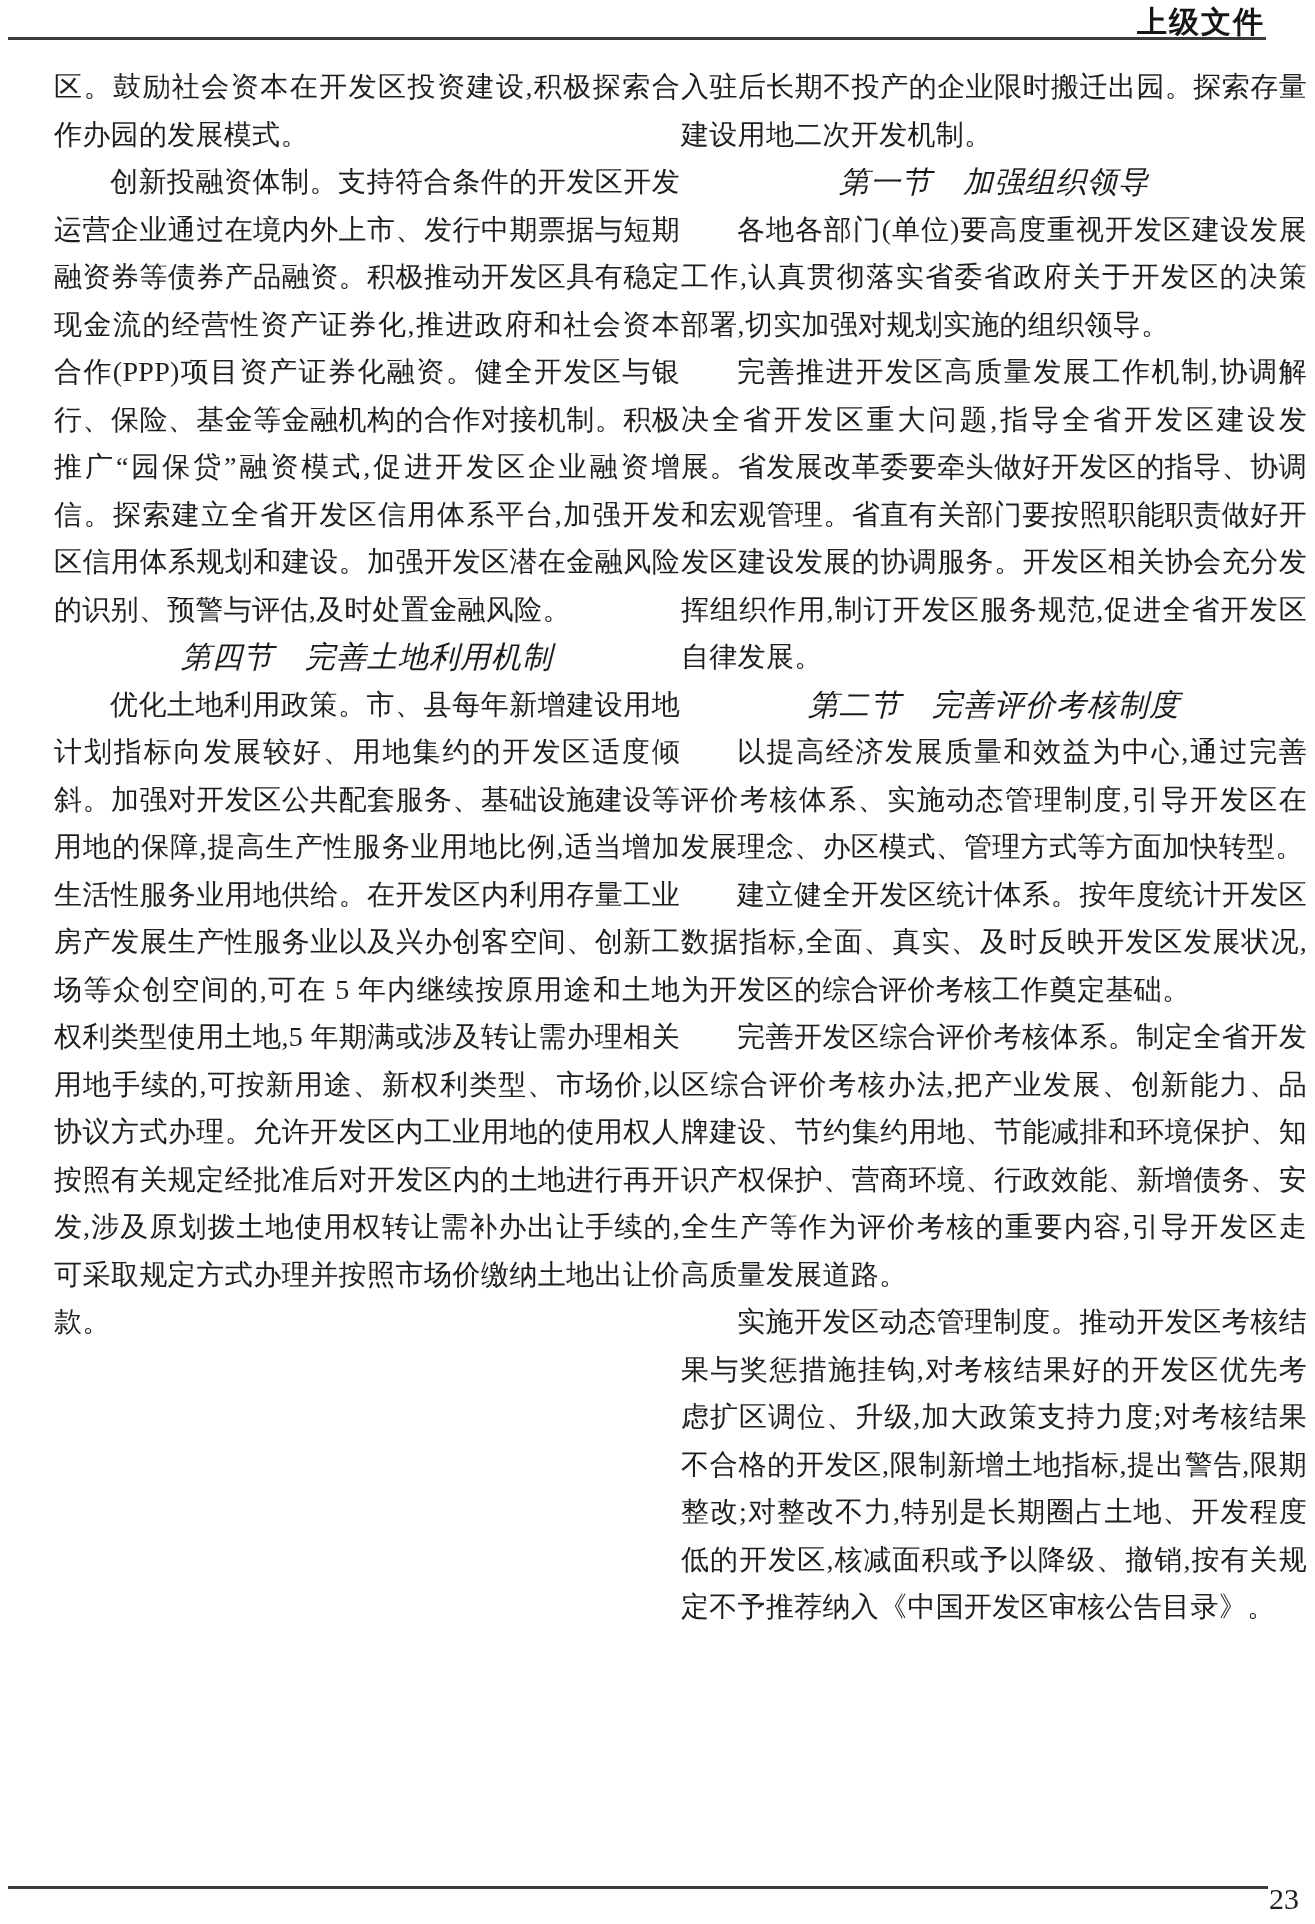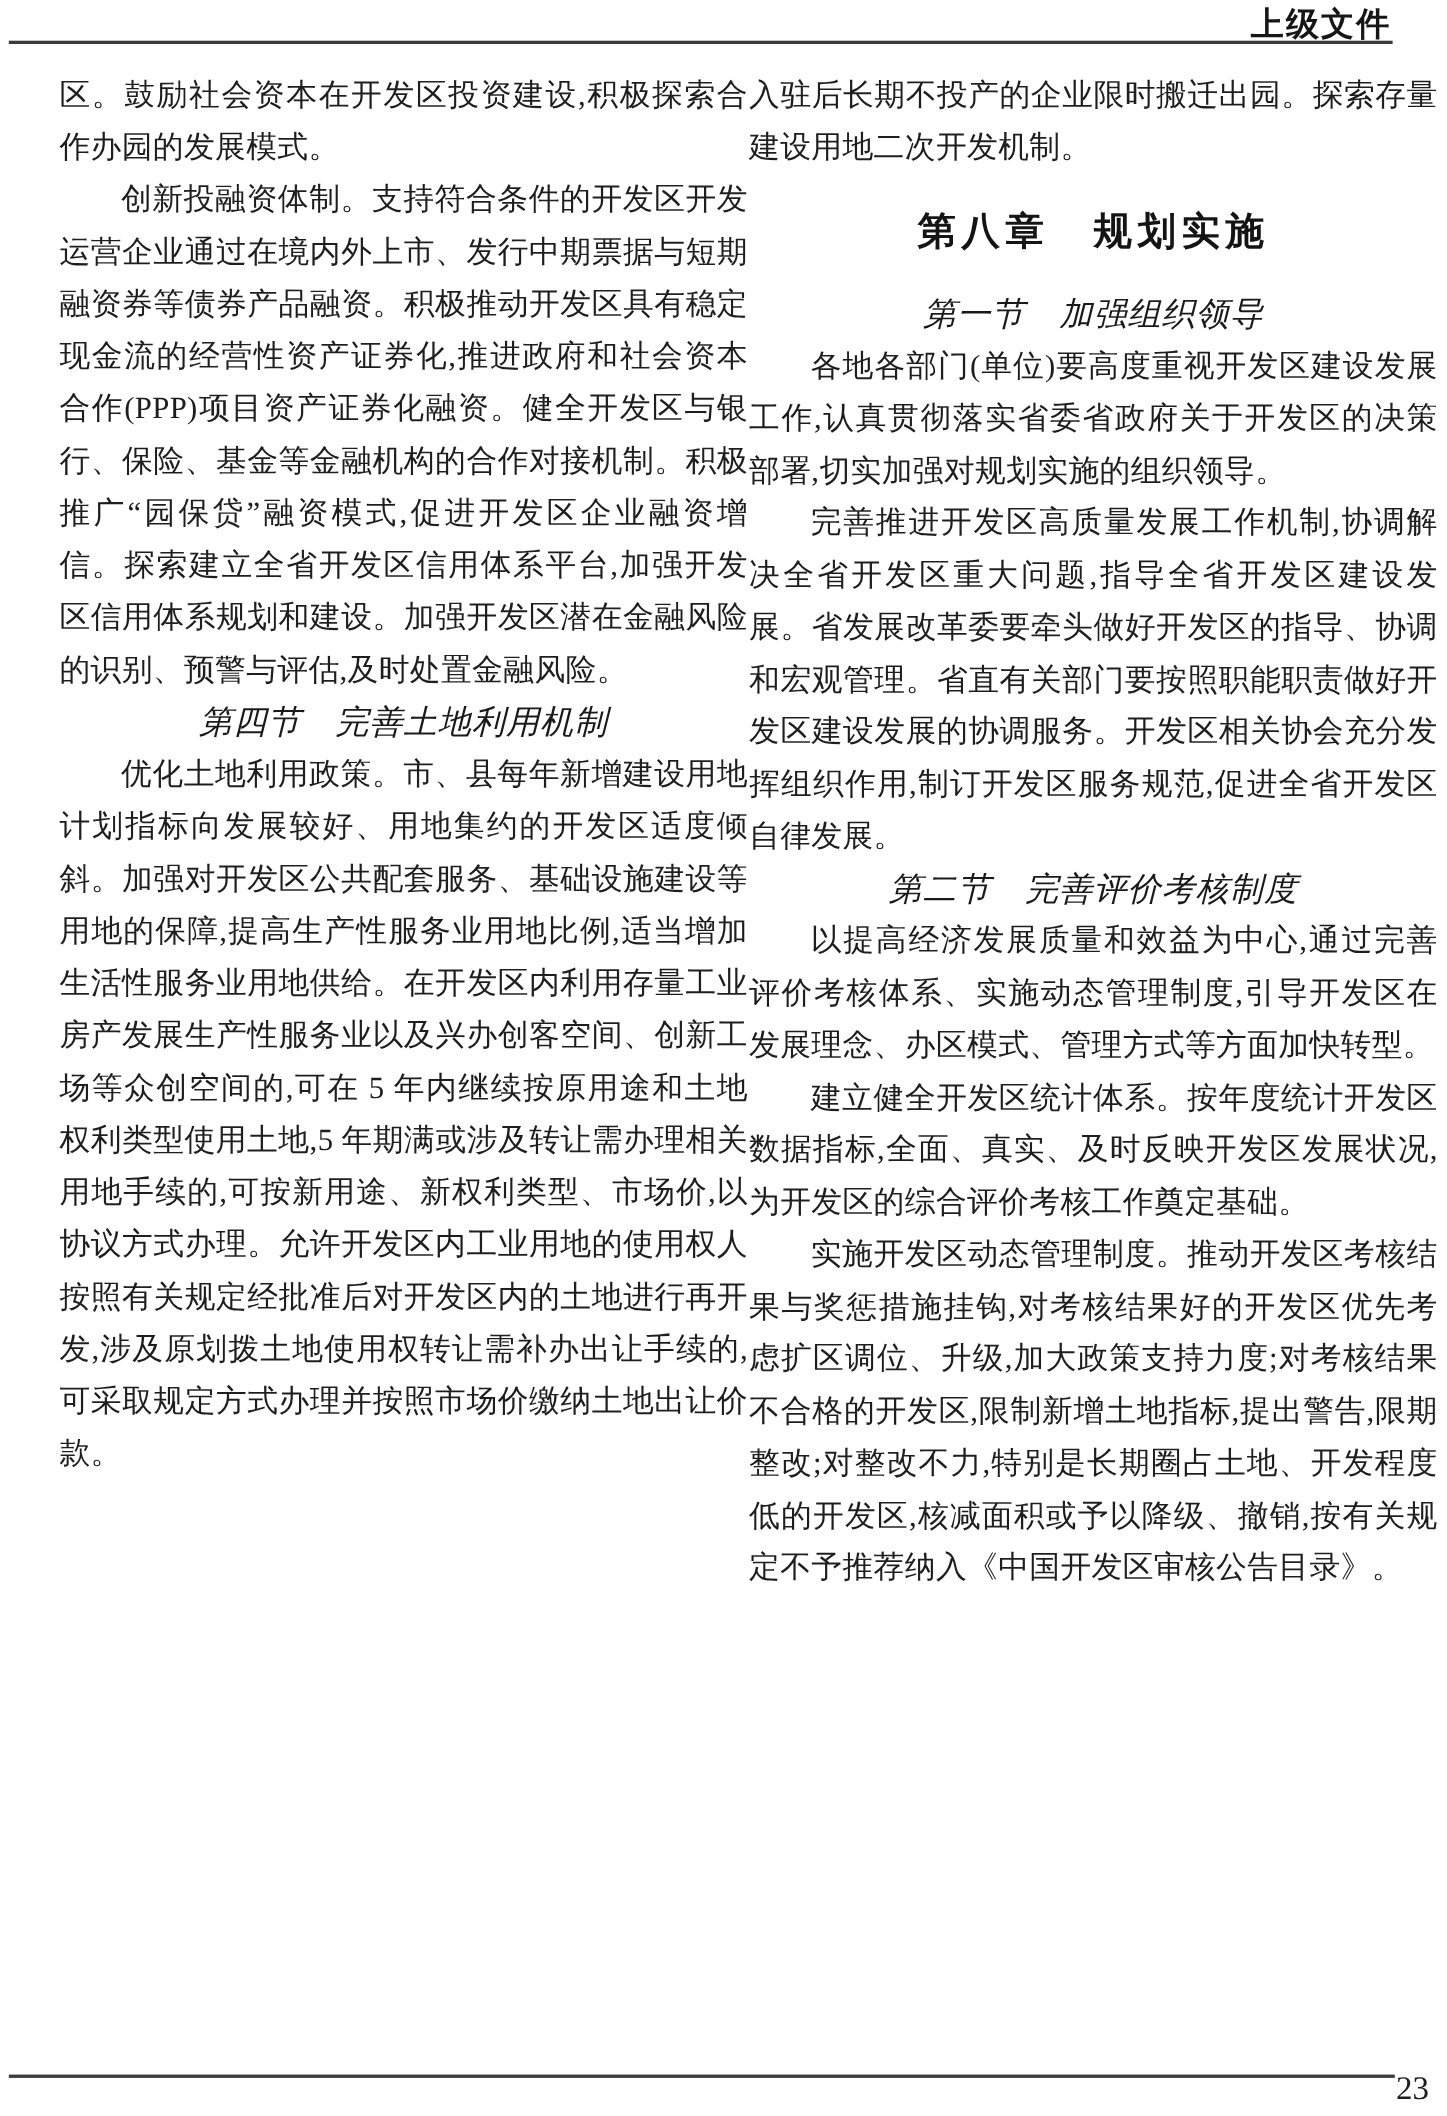--- a/index.html
+++ b/index.html
@@ -47,24 +47,24 @@
 
 <div class="col col-left">
   <p class="para cont">区。鼓励社会资本在开发区投资建设,积极探索合作办园的发展模式。</p>
   <p class="para">创新投融资体制。支持符合条件的开发区开发运营企业通过在境内外上市、发行中期票据与短期融资券等债券产品融资。积极推动开发区具有稳定现金流的经营性资产证券化,推进政府和社会资本合作(PPP)项目资产证券化融资。健全开发区与银行、保险、基金等金融机构的合作对接机制。积极推广“园保贷”融资模式,促进开发区企业融资增信。探索建立全省开发区信用体系平台,加强开发区信用体系规划和建设。加强开发区潜在金融风险的识别、预警与评估,及时处置金融风险。</p>
   <h3 class="section-heading">第四节　完善土地利用机制</h3>
   <p class="para">优化土地利用政策。市、县每年新增建设用地计划指标向发展较好、用地集约的开发区适度倾斜。加强对开发区公共配套服务、基础设施建设等用地的保障,提高生产性服务业用地比例,适当增加生活性服务业用地供给。在开发区内利用存量工业房产发展生产性服务业以及兴办创客空间、创新工场等众创空间的,可在 5 年内继续按原用途和土地权利类型使用土地,5 年期满或涉及转让需办理相关用地手续的,可按新用途、新权利类型、市场价,以协议方式办理。允许开发区内工业用地的使用权人按照有关规定经批准后对开发区内的土地进行再开发,涉及原划拨土地使用权转让需补办出让手续的,可采取规定方式办理并按照市场价缴纳土地出让价款。</p>
 </div>
 
 <div class="col col-right">
   <p class="para cont">入驻后长期不投产的企业限时搬迁出园。探索存量建设用地二次开发机制。</p>
-  <h2 class="chapter-heading">第八章　规划实施</h2>
   <h3 class="section-heading">第一节　加强组织领导</h3>
   <p class="para">各地各部门(单位)要高度重视开发区建设发展工作,认真贯彻落实省委省政府关于开发区的决策部署,切实加强对规划实施的组织领导。</p>
   <p class="para">完善推进开发区高质量发展工作机制,协调解决全省开发区重大问题,指导全省开发区建设发展。省发展改革委要牵头做好开发区的指导、协调和宏观管理。省直有关部门要按照职能职责做好开发区建设发展的协调服务。开发区相关协会充分发挥组织作用,制订开发区服务规范,促进全省开发区自律发展。</p>
   <h3 class="section-heading">第二节　完善评价考核制度</h3>
   <p class="para">以提高经济发展质量和效益为中心,通过完善评价考核体系、实施动态管理制度,引导开发区在发展理念、办区模式、管理方式等方面加快转型。</p>
   <p class="para">建立健全开发区统计体系。按年度统计开发区数据指标,全面、真实、及时反映开发区发展状况,为开发区的综合评价考核工作奠定基础。</p>
+  <p class="para">完善开发区综合评价考核体系。制定全省开发区综合评价考核办法,把产业发展、创新能力、品牌建设、节约集约用地、节能减排和环境保护、知识产权保护、营商环境、行政效能、新增债务、安全生产等作为评价考核的重要内容,引导开发区走高质量发展道路。</p>
   <p class="para">实施开发区动态管理制度。推动开发区考核结果与奖惩措施挂钩,对考核结果好的开发区优先考虑扩区调位、升级,加大政策支持力度;对考核结果不合格的开发区,限制新增土地指标,提出警告,限期整改;对整改不力,特别是长期圈占土地、开发程度低的开发区,核减面积或予以降级、撤销,按有关规定不予推荐纳入《中国开发区审核公告目录》。</p>
 </div>
 
 <div class="rule footer-rule"></div>
 <div class="page-number">23</div>
 
 </body></html>

